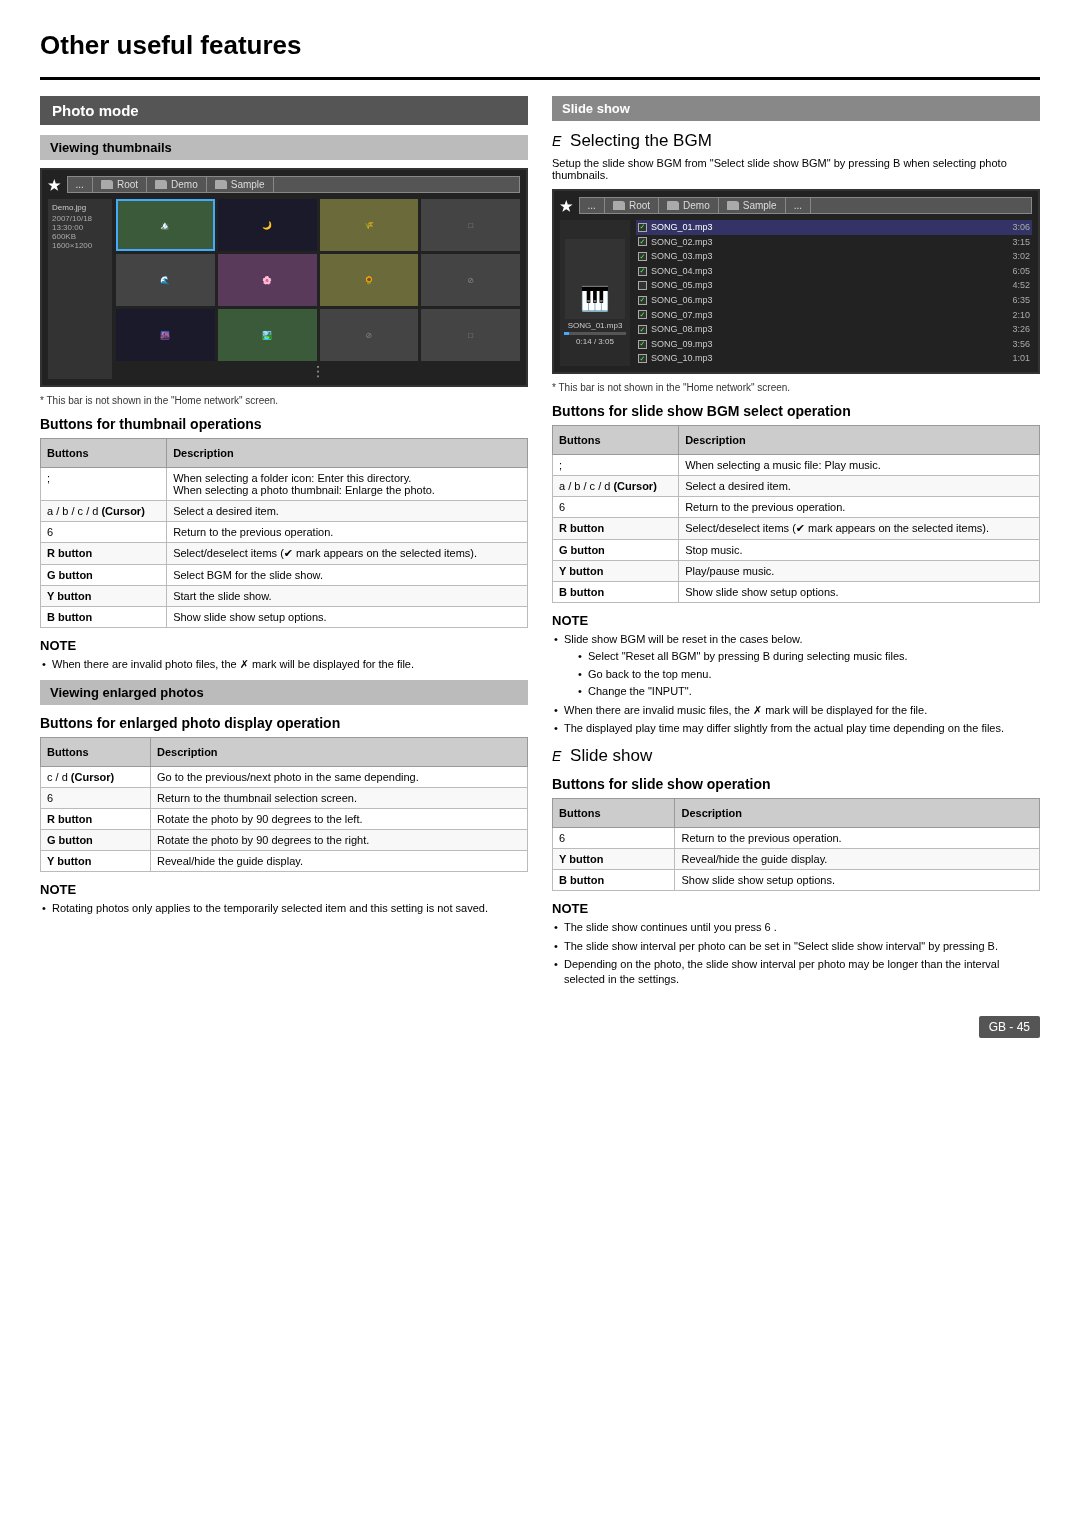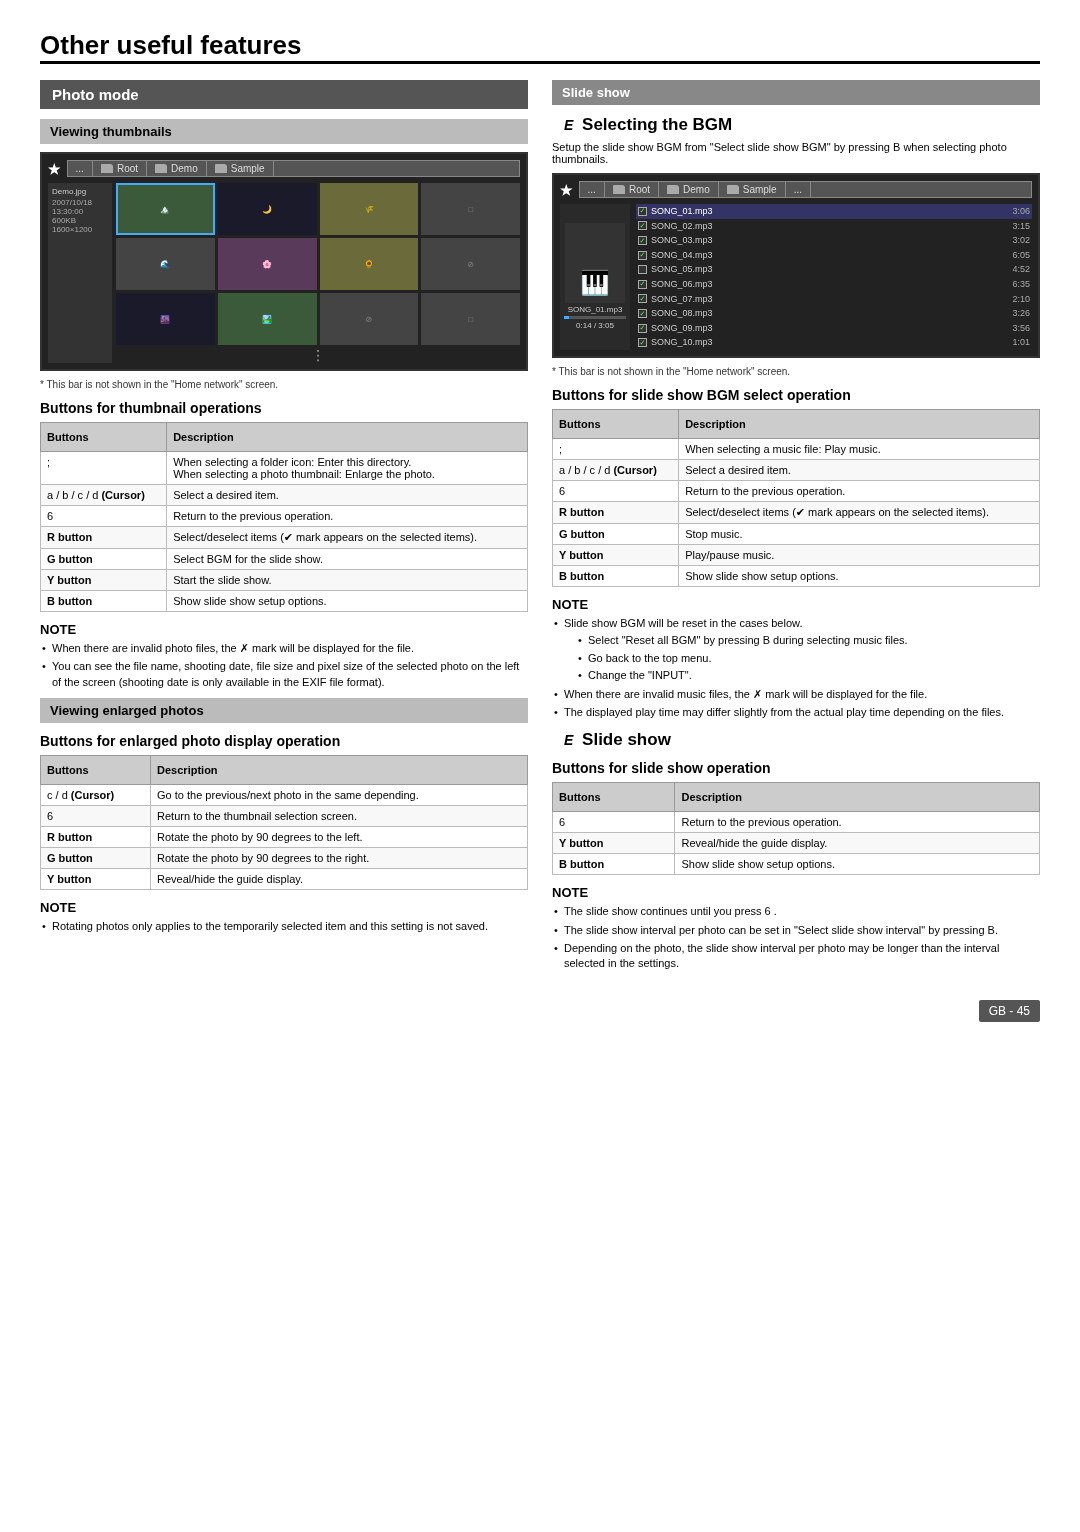--- a/index.html
+++ b/index.html
@@ -9,21 +9,21 @@
       background: #fff;
       color: #000;
       padding: 30px 40px;
       width: 1080px;
       min-height: 1532px;
     }
     .page-title {
       font-size: 26px;
       font-weight: bold;
       border-bottom: 3px solid #000;
-      padding-bottom: 0;
+      padding-bottom: 16px;
       margin-bottom: 16px;
     }
     .two-col {
       display: flex;
       gap: 24px;
     }
     .col-left { flex: 1; }
     .col-right { flex: 1; }
 
     .section-header-dark {
@@ -268,22 +268,22 @@
       font-size: 11px;
     }
     .sub-note-list li::before {
       content: '•';
       position: absolute;
       left: 2px;
     }
 
     .section-e-title {
       font-size: 17px;
-      font-weight: bold;
-      margin: 10px 0 6px 12px;
+      font-weight: normal;
+      margin: 10px 0 6px 0;
     }
     .e-prefix {
       font-size: 14px;
       font-style: italic;
       margin-right: 4px;
     }
 
     .footnote {
       font-size: 10px;
       color: #333;
@@ -417,21 +417,20 @@
             <td style="font-weight: bold;">B button</td>
             <td style="white-space: pre-line;">Show slide show setup options.</td>
           </tr>
         </tbody>
     </table>
 
     <div class="note-section">
       <div class="note-title">NOTE</div>
       <ul class="note-list" id="note-thumbnails-list">
           <li>When there are invalid photo files, the ✗ mark will be displayed for the file.</li>
-          <li>You can see the file name, shooting date, file size and pixel size of the selected photo on the left of the screen (shooting date is only available in the EXIF file format).</li>
         </ul>
     </div>
 
     <div class="section-header-light">Viewing enlarged photos</div>
 
     <div class="subsection-title">Buttons for enlarged photo display operation</div>
     <table>
       <thead>
         <tr>
           <th>Buttons</th>

